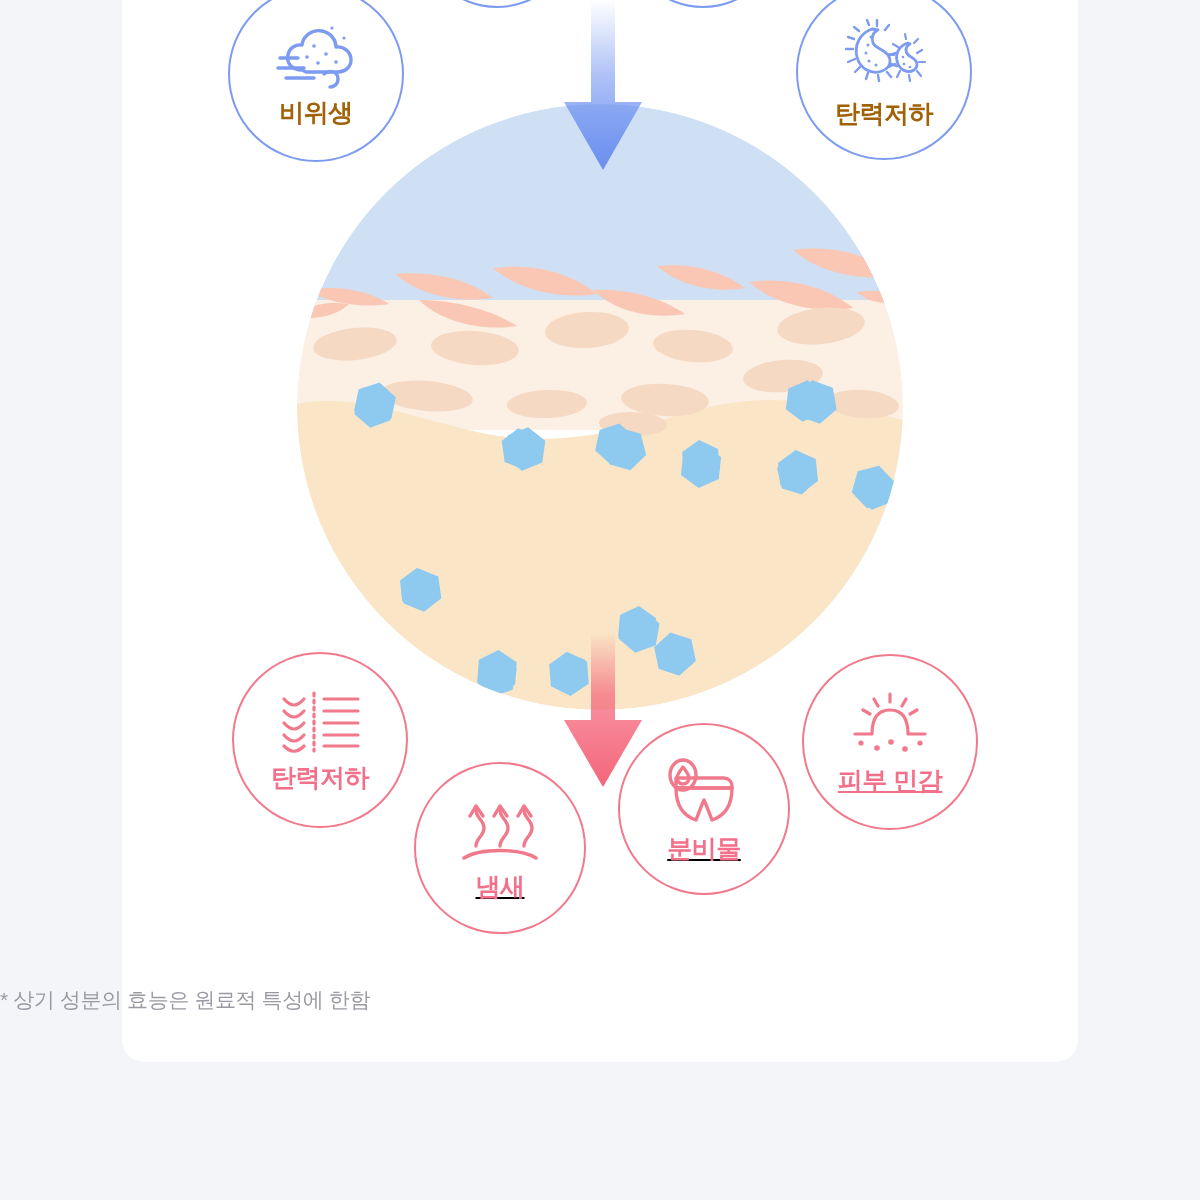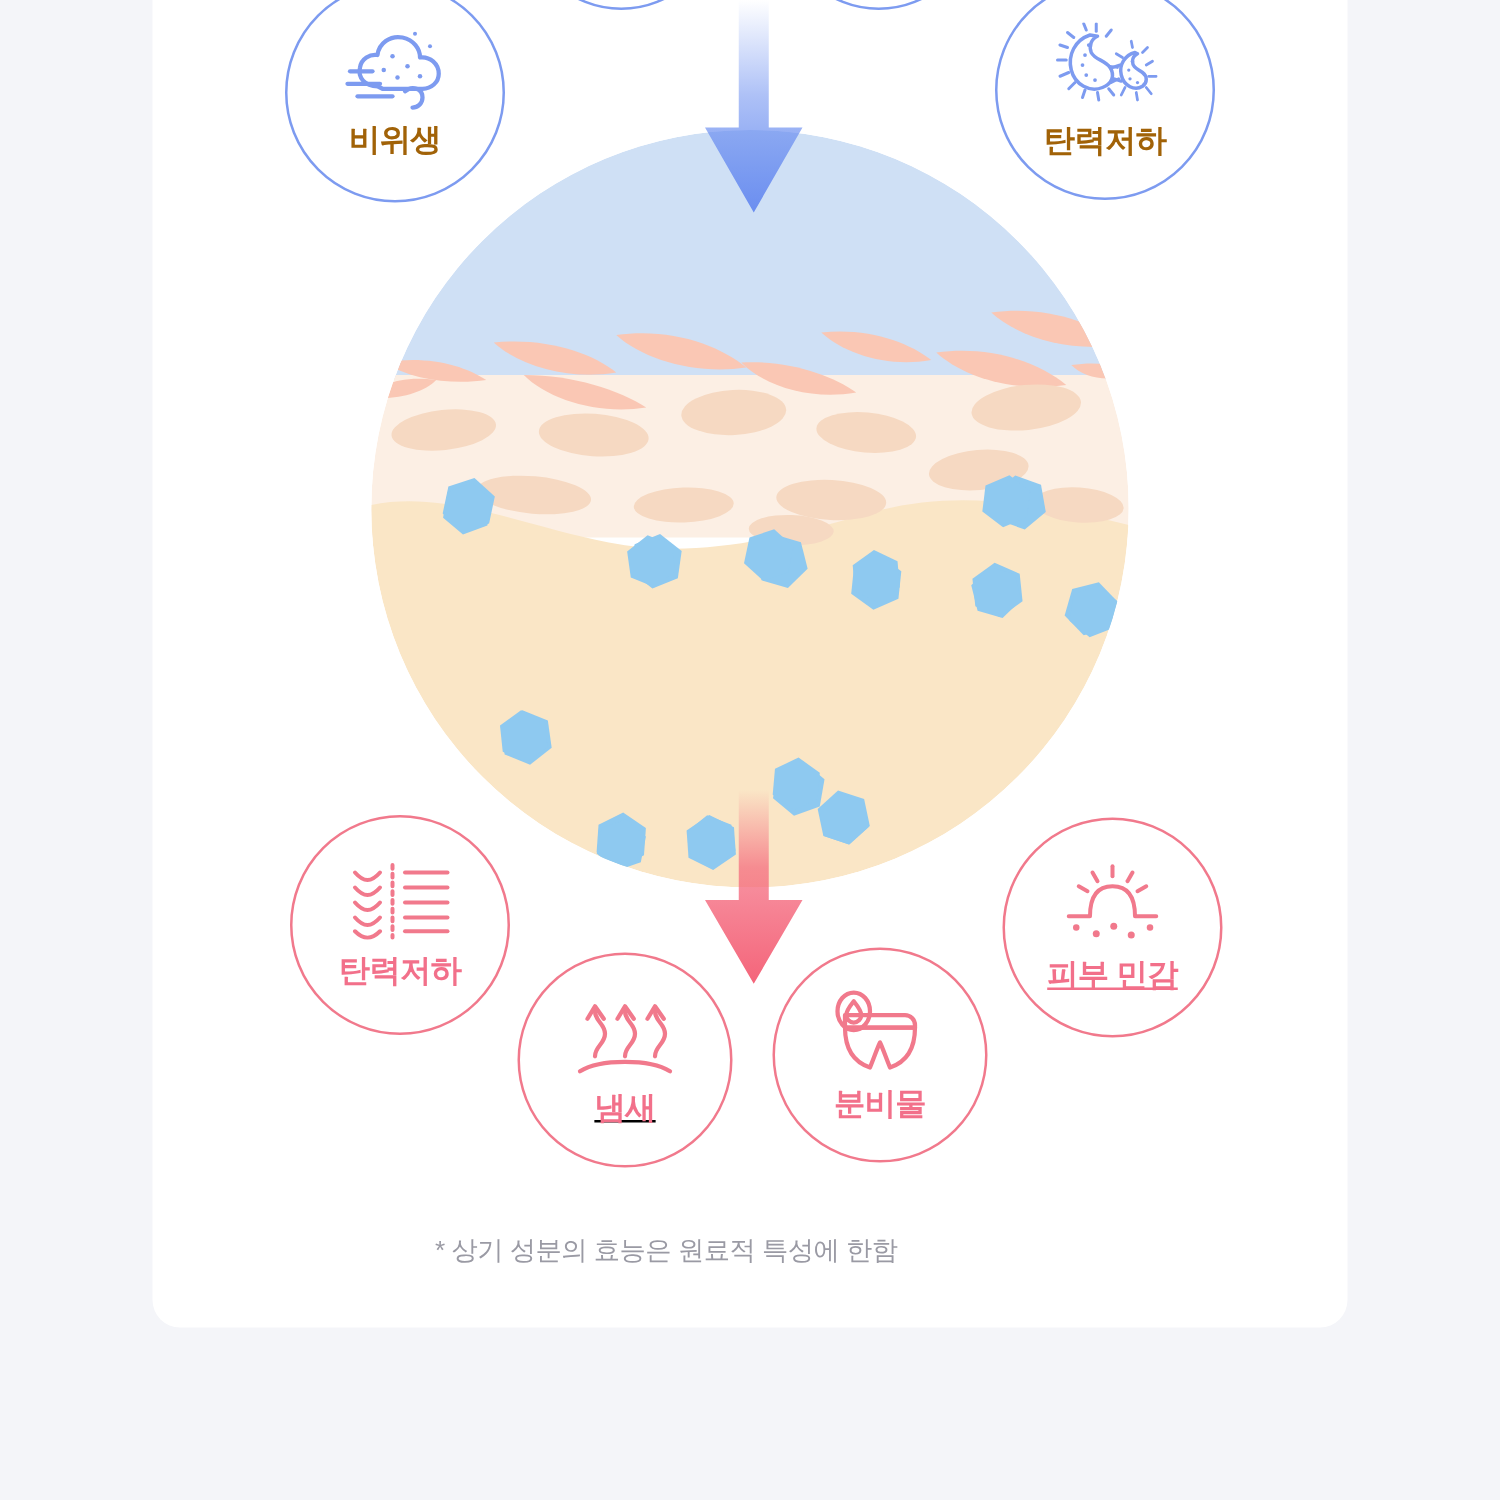--- a/index.html
+++ b/index.html
@@ -71,37 +71,36 @@
   #b-harmful .lbl{font-size:25px;}
 
   #b-elasticity{left:232px; top:652px; width:176px; height:176px;}
   #b-elasticity .glyph{margin-bottom:8px;}
   #b-elasticity .lbl{font-size:25px;}
 
   #b-odor{left:414px; top:762px; width:172px; height:172px;text-decoration:underline;}
   #b-odor .glyph{margin-bottom:8px;}
   #b-odor .lbl{font-size:25px;}
 
-  #b-secretion{left:618px; top:758px; width:172px; height:172px;}
+  #b-secretion{left:618px; top:723px; width:172px; height:172px;text-decoration:underline;}
   #b-secretion .glyph{margin-bottom:8px;}
   #b-secretion .lbl{font-size:25px;}
 
   #b-sensitive{left:802px; top:654px; width:176px; height:176px;}
   #b-sensitive .glyph{margin-bottom:8px;}
   #b-sensitive .lbl{font-size:25px;text-decoration:underline;}
 
   
   .footnote{
     position:absolute;
     left:0; top:986px; width:1000px;
-    text-align:center;
+    text-align:left;
     font-size:21px;
     color:#9a9aa4;
     letter-spacing:-0.4px;
-    margin-left:33px;
   }
 </style>
 </head>
 <body>
 
 <div id="stage">
 
   <div class="card"></div>
 
   <div class="skin-wrap">

